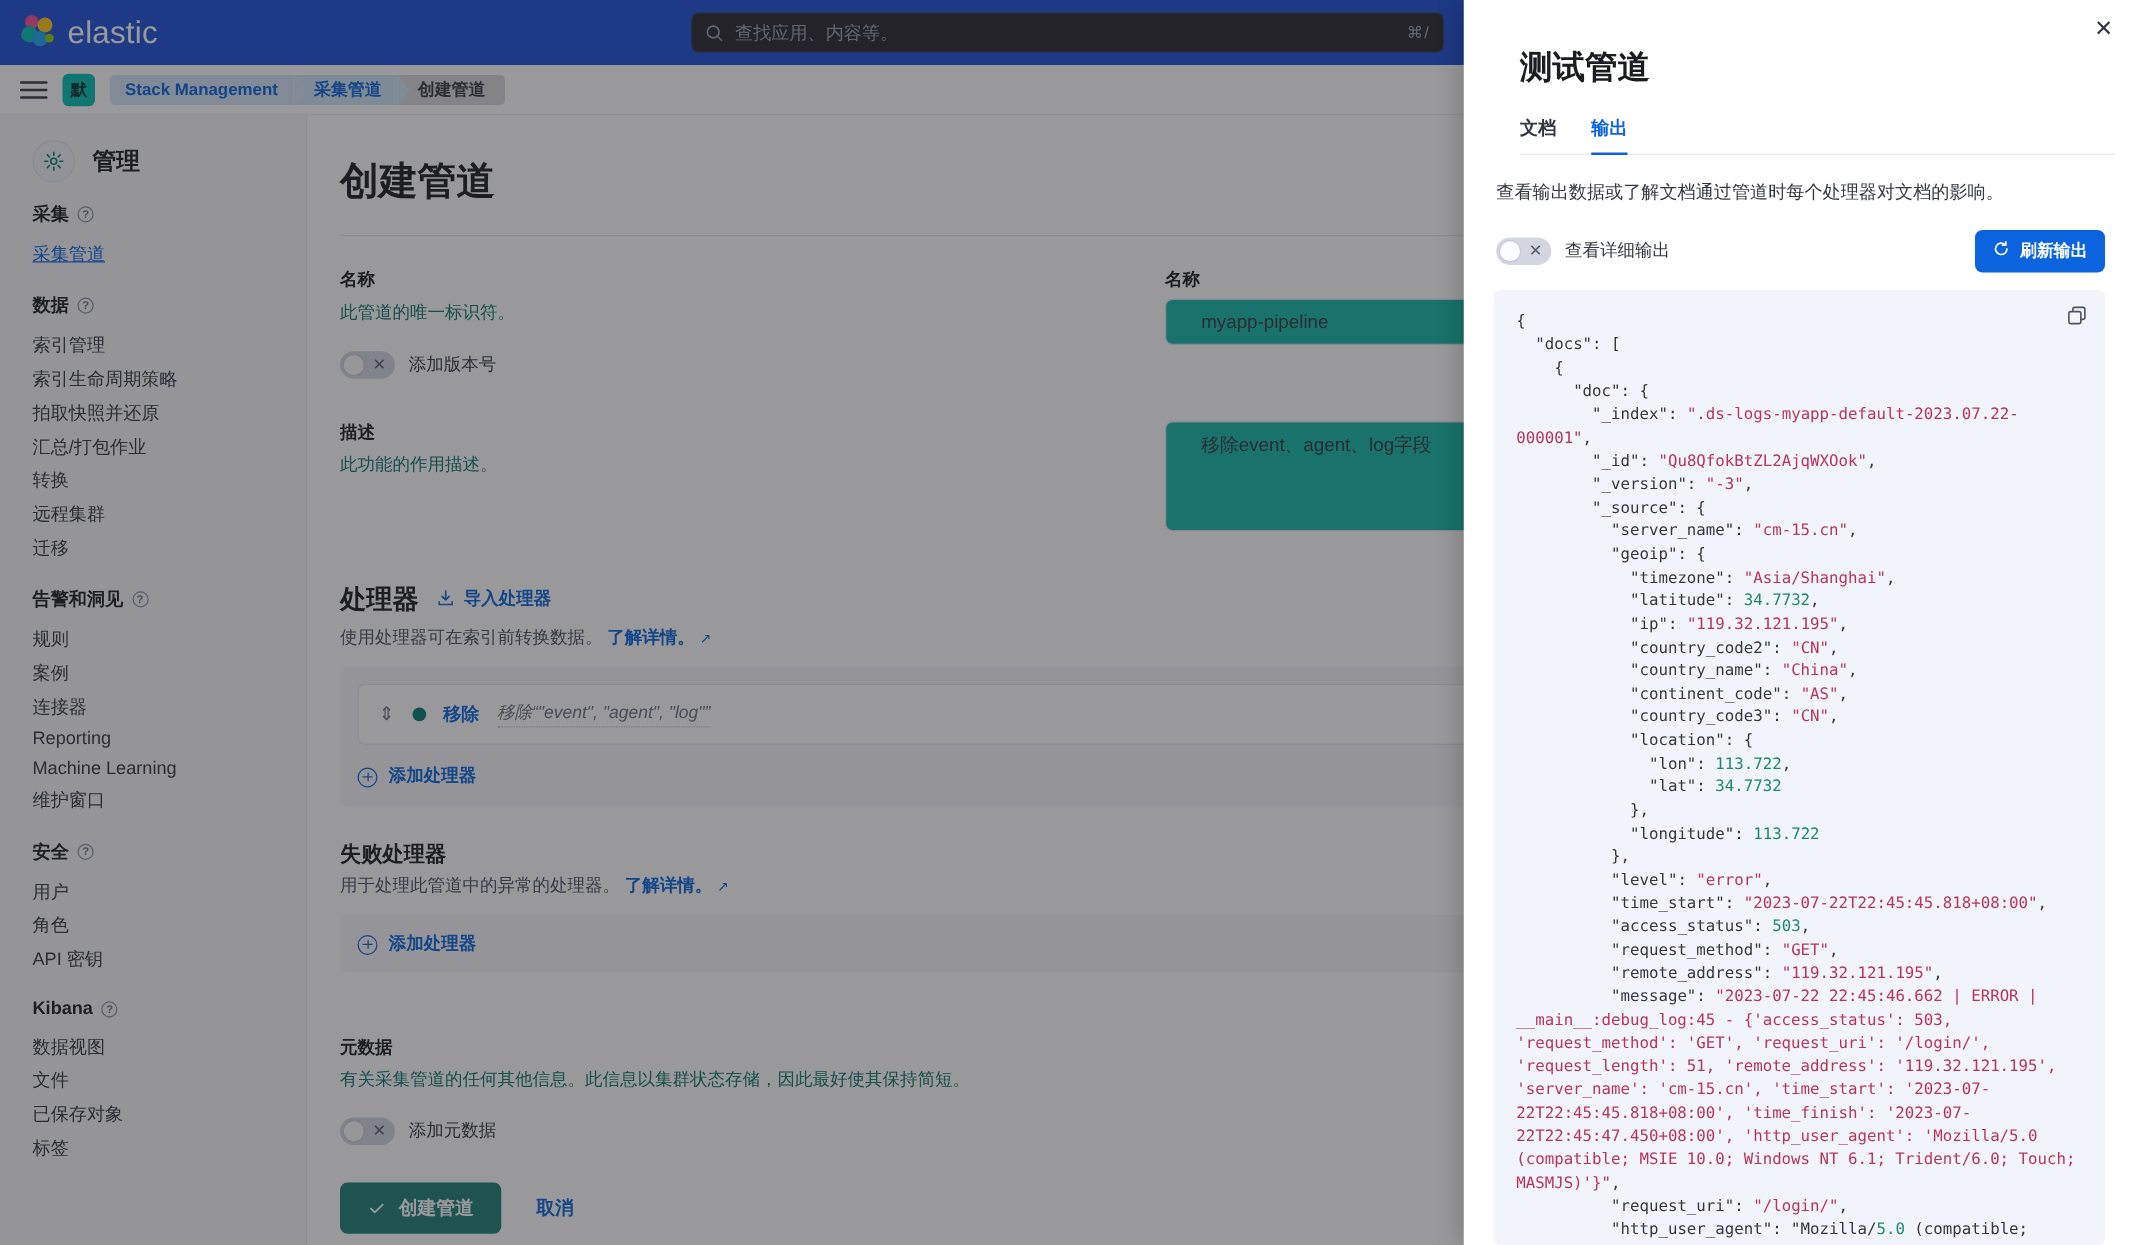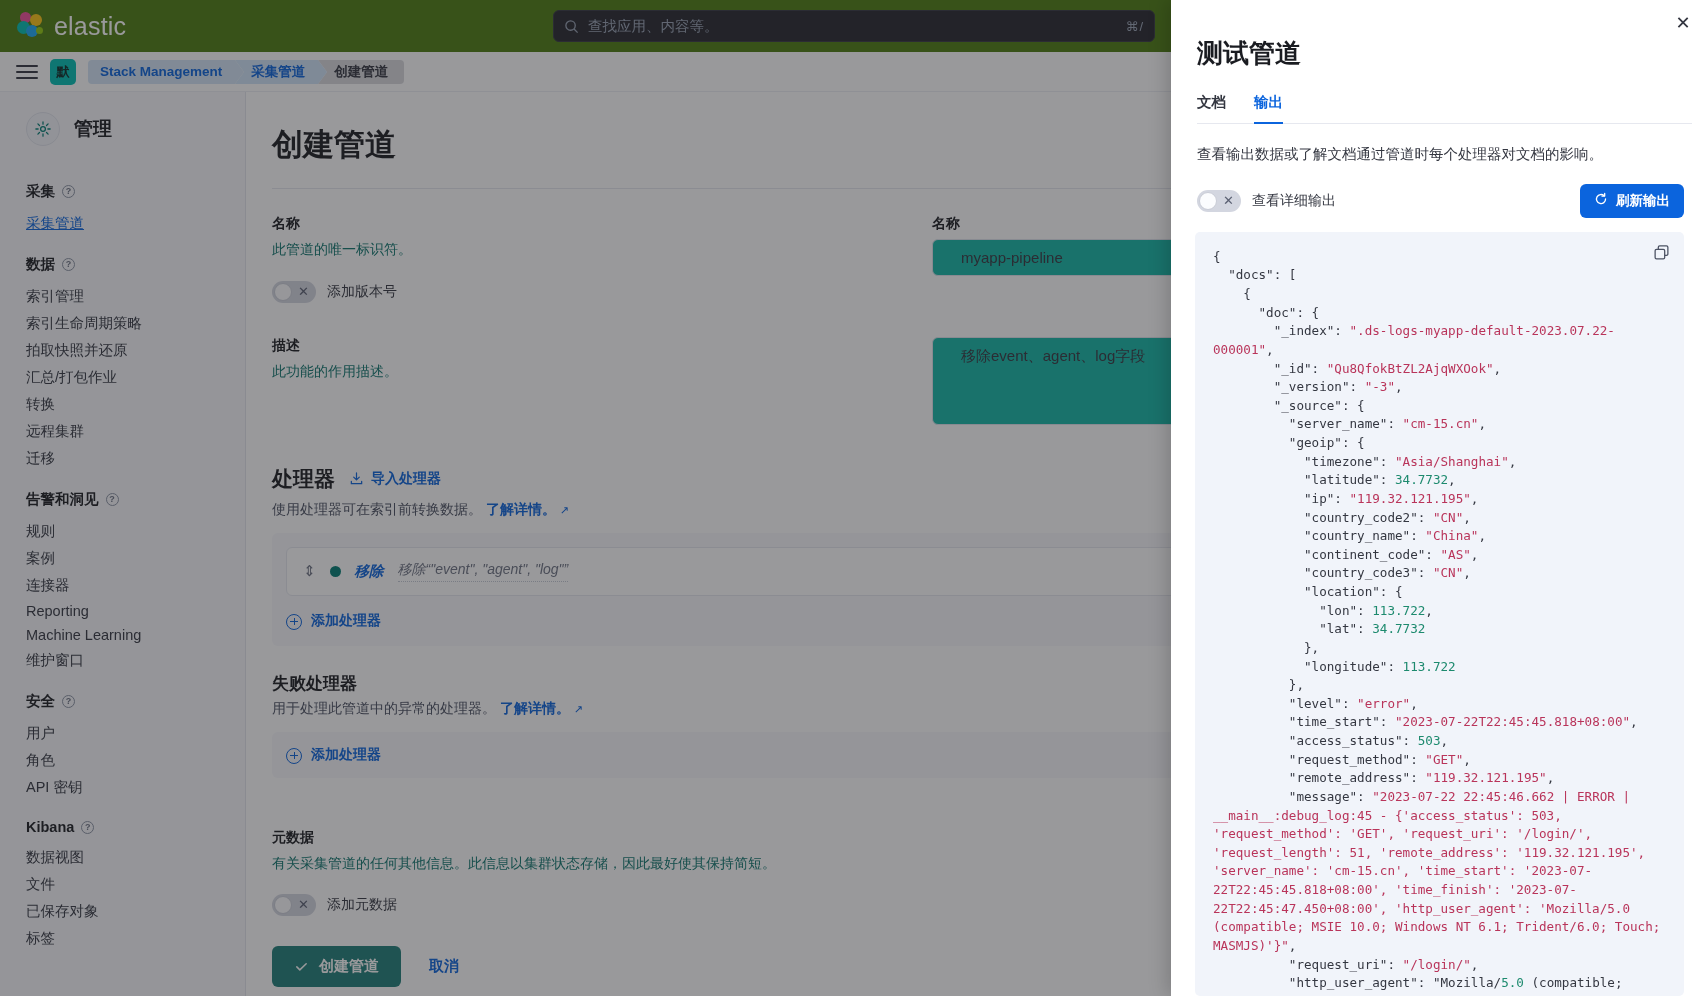--- a/index.html
+++ b/index.html
@@ -6,21 +6,21 @@
   html, body {
     width: 1708px; height: 996px;
     font-family: "Liberation Sans", "DejaVu Sans", sans-serif;
     background: #ffffff; overflow: hidden;
   }
   #app { position: relative; width: 1708px; height: 996px; }
 
   
   .topbar {
     position: absolute; top: 0; left: 0; width: 1404px; height: 52px;
-    background: #4d7c0f; display: flex; z-index: 5;
+    background: #1d4ed8; display: flex; z-index: 5;
   }
   .brand { display: flex; align-items: center; gap: 10px; padding-left: 16px; }
   .brand-mark { width: 28px; height: 28px; position: relative; }
   .brand-mark i { position: absolute; border-radius: 50%; display: block; }
   .bm1 { width: 11px; height: 11px; background: #f04e98; left: 4px; top: 0px; }
   .bm2 { width: 12px; height: 12px; background: #fec514; left: 14px; top: 2px; }
   .bm3 { width: 13px; height: 13px; background: #00bfb3; left: 1px; top: 9px; }
   .bm4 { width: 12px; height: 12px; background: #1ba9f5; left: 10px; top: 13px; }
   .bm5 { width: 7px; height: 7px; background: #93c90e; left: 20px; top: 15px; }
   .brand-name { color: #fff; font-size: 25px; letter-spacing: .2px; font-weight: 400; }
@@ -71,21 +71,21 @@
     border-top: 12px solid transparent; border-bottom: 12px solid transparent;
     border-left: 9px solid #fff;
   }
 
   
   .sidebar {
     position: absolute; left: 0; top: 92px; width: 246px; height: 904px;
     background: #f7f8fc; border-right: 1px solid #e3e6ed;
     padding: 20px 0 0 26px; overflow: hidden;
   }
-  .side-head { display: flex; align-items: center; gap: 14px; margin-bottom: 36px; }
+  .side-head { display: flex; align-items: center; gap: 14px; margin-bottom: 16px; }
   .side-head .gear {
     width: 34px; height: 34px; border-radius: 50%; background: #f2f4f9; border: 1px solid #e1e4ec;
     display: flex; align-items: center; justify-content: center;
   }
   .side-head h2 { font-size: 19px; color: #1a1c21; font-weight: 700; }
   .side-group { margin-bottom: 18px; }
   .side-group-title {
     display: flex; align-items: center; gap: 7px;
     font-size: 14.5px; font-weight: 700; color: #1a1c21; margin-bottom: 9px;
   }
@@ -132,21 +132,21 @@
   .ext { font-size: 11px; }
 
   .proc-panel { background: #f7f8fc; border-radius: 6px; padding: 14px; width: 1160px; }
   .proc-card {
     background: #fff; border: 1px solid #e6e8ef; border-radius: 6px;
     display: flex; align-items: center; gap: 14px; padding: 13px 16px; margin-bottom: 14px;
   }
   .grip { color: #6d7383; font-size: 15px; cursor: grab; }
   .dot-ok { width: 11px; height: 11px; border-radius: 50%; background: #017d73;
     display:flex; align-items:center; justify-content:center; }
-  .proc-type { color: #0b64dd; font-weight: 700; font-size: 14.5px; cursor: pointer; font-style: italic; }
+  .proc-type { color: #0b64dd; font-weight: 700; font-size: 14.5px; cursor: pointer; }
   .proc-desc { font-style: italic; color: #6d7383; font-size: 14px;
     border-bottom: 1px dotted #c5c9d4; padding-bottom: 2px; }
   .add-proc { display: flex; align-items: flex-end; gap: 9px; color: #0b64dd; font-size: 14px; font-weight: 700; cursor: pointer; padding: 2px 0; }
   .circ { width: 16px; height: 16px; border: 1.4px solid #0b64dd; border-radius: 50%;
     position: relative; }
   .circ:before, .circ:after { content:""; position:absolute; background:#0b64dd; }
   .circ:before { left: 3px; top: 6.3px; width: 7.5px; height: 1.4px; }
   .circ:after { left: 6.5px; top: 3px; width: 1.4px; height: 7.5px; }
 
   .btn-row { display: flex; align-items: center; gap: 28px; margin-top: 30px; }
@@ -166,21 +166,21 @@
   
   .flyout {
     position: absolute; right: 0; top: 0; width: 537px; height: 996px;
     background: #fff; z-index: 30; box-shadow: -4px 0 18px rgba(0,0,0,.18);
     display: flex; flex-direction: column;
   }
   .fly-close {
     position: absolute; right: 14px; top: 12px; width: 22px; height: 22px;
     color: #343741; font-size: 18px; display:flex; align-items:center; justify-content:center; cursor: pointer;
   }
-  .fly-head { padding: 36px 16px 0 26px; }
+  .fly-head { padding: 36px 16px 0 26px; margin-left: 19px; }
   .fly-title { font-size: 26px; font-weight: 700; color: #1a1c21; margin-bottom: 22px; }
   .tabs { display: flex; gap: 28px; border-bottom: 1px solid #e6e8ef; }
   .tab { font-size: 14.5px; font-weight: 700; color: #343741; padding-bottom: 10px;
     border-bottom: 2px solid transparent; cursor: pointer; margin-bottom: -1px; }
   .tab.active { color: #0b64dd; border-bottom-color: #0b64dd; }
   .fly-desc { font-size: 14.5px; color: #343741; padding: 20px 26px 0 26px; line-height: 1.5; }
   .fly-ctl { display: flex; align-items: center; padding: 18px 24px 14px 26px; }
   .fly-ctl .switch-lbl { font-size: 14px; }
   .btn-refresh {
     margin-left: auto; background: #0b64dd; color: #fff; border: none; border-radius: 6px;

